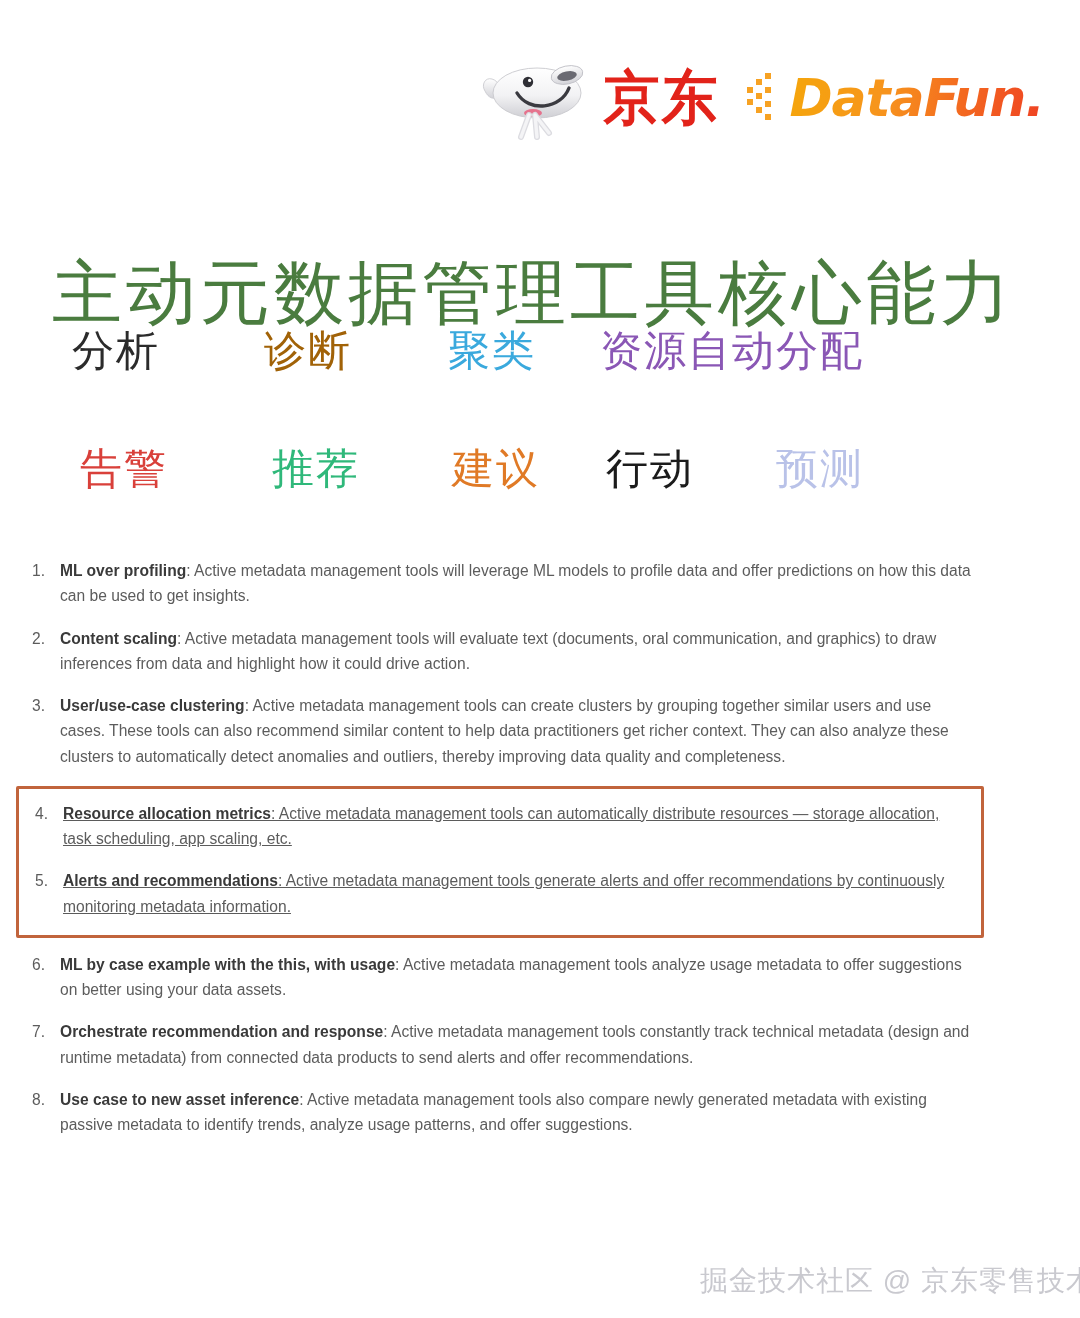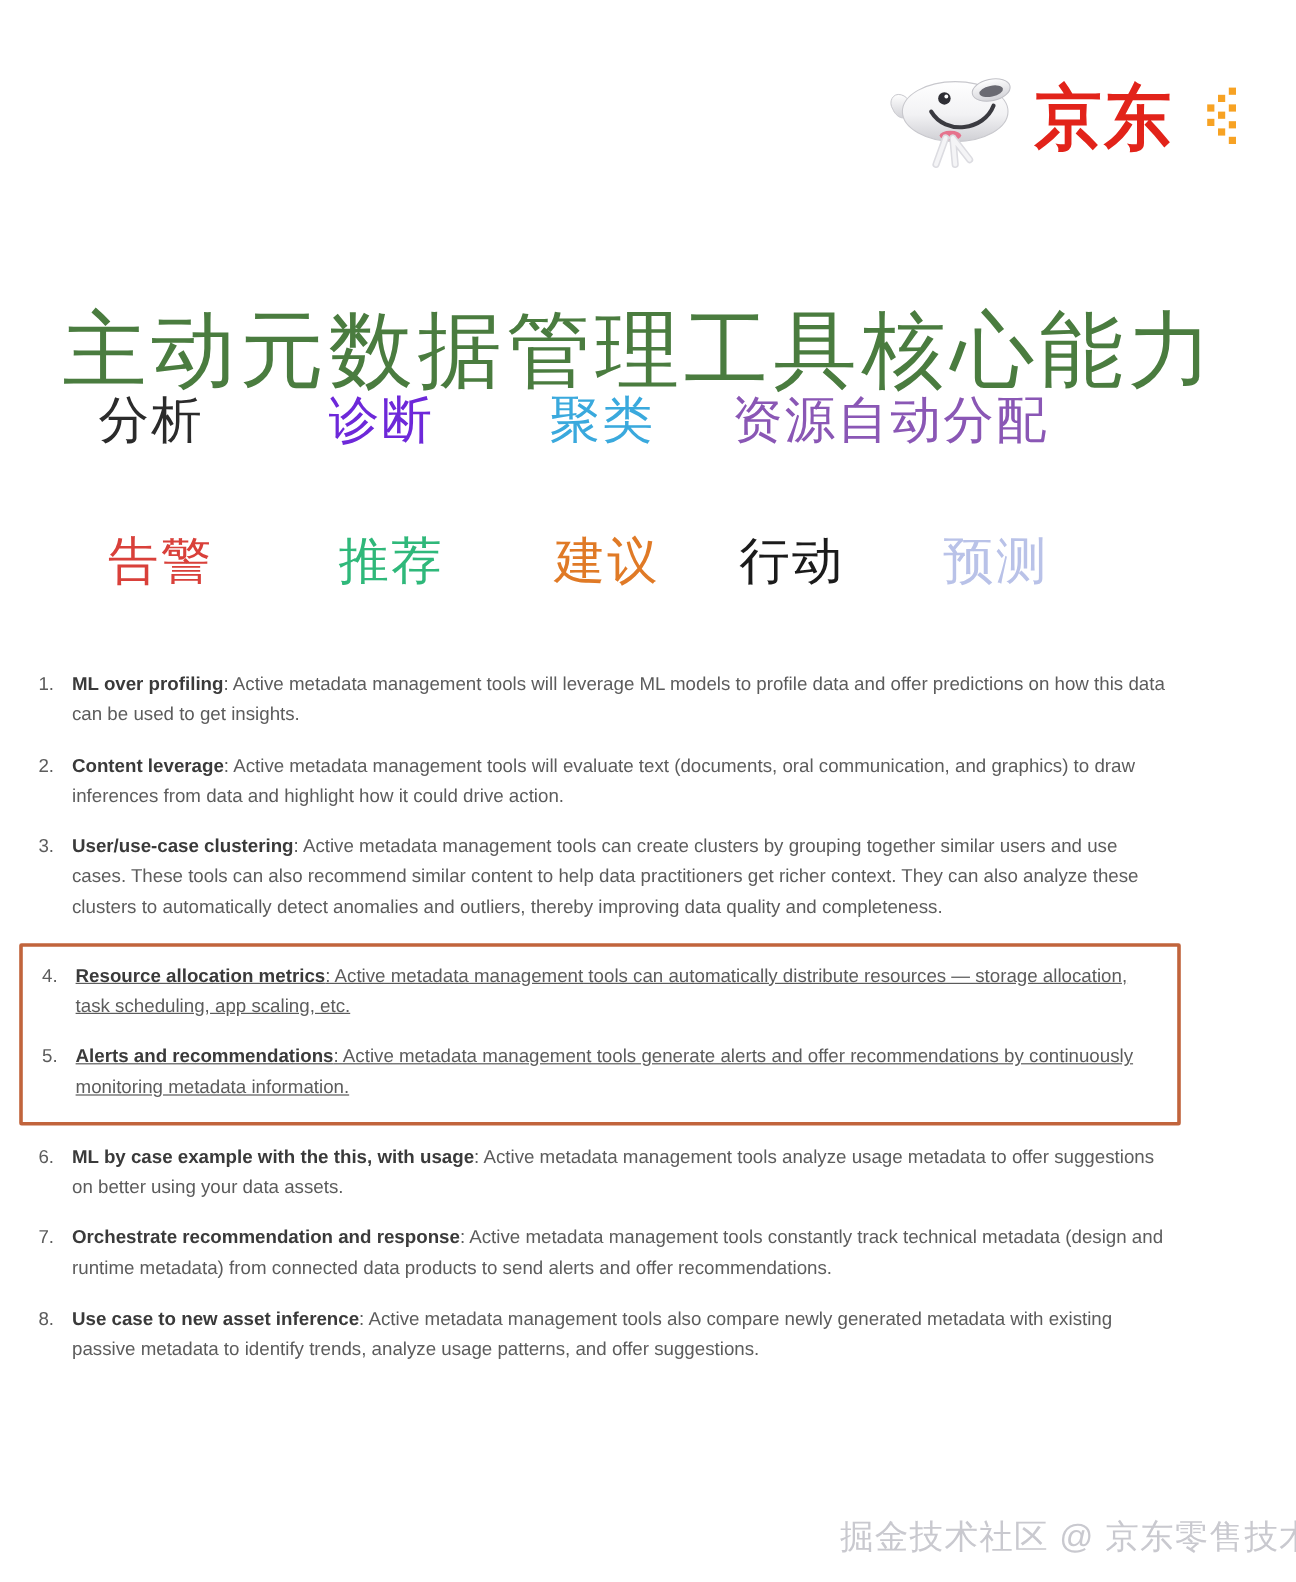--- a/index.html
+++ b/index.html
@@ -81,21 +81,21 @@
     color: #4a7c3f;
     letter-spacing: 4px;
     line-height: 1.1;
     white-space: nowrap;
   }
 
   
   .keywords {
     position: absolute;
     top: 330px;
-    left: 10px;
+    left: 0;
     width: 884px;
   }
   .kw-row {
     position: relative;
     height: 118px;
     width: 1080px;
   }
   .kw {
     position: absolute;
     font-family: "Liberation Serif", "DejaVu Serif", serif;
@@ -220,48 +220,49 @@
           <rect x="20" y="4" width="6" height="6"></rect>
           <rect x="2" y="30" width="6" height="6"></rect>
           <rect x="11" y="24" width="6" height="6"></rect>
           <rect x="20" y="18" width="6" height="6"></rect>
           <rect x="11" y="38" width="6" height="6"></rect>
           <rect x="20" y="32" width="6" height="6"></rect>
           <rect x="20" y="45" width="6" height="6"></rect>
         </g>
       </svg>
     </span>
+    <span class="df-word">DataFun.</span>
   </div>
 
 </div>
 
 <h1 class="page-title">主动元数据管理工具核心能力</h1>
 
 <div class="keywords">
   <div class="kw-row">
     <span class="kw" style="left: 72px; color: rgb(43, 43, 43);">分析</span>
-    <span class="kw" style="left: 264px; color: #6d28d9;">诊断</span>
+    <span class="kw" style="left: 264px; color: #a16207;">诊断</span>
     <span class="kw" style="left: 448px; color: rgb(58, 169, 221);">聚类</span>
     <span class="kw" style="left: 600px; color: rgb(138, 87, 181);">资源自动分配</span>
   </div>
   <div class="kw-row">
     <span class="kw" style="left: 80px; color: rgb(217, 64, 58);">告警</span>
     <span class="kw" style="left: 272px; color: rgb(47, 184, 122);">推荐</span>
     <span class="kw" style="left: 452px; color: rgb(224, 122, 38);">建议</span>
     <span class="kw" style="left: 606px; color: rgb(27, 27, 27);">行动</span>
     <span class="kw" style="left: 776px; color: rgb(185, 194, 232);">预测</span>
   </div>
 </div>
 
 <div class="body-copy">
 
 
   <ol class="caps" id="list-top">
       <li><b>ML over profiling</b><span>: Active metadata management tools will leverage ML models to profile data and offer predictions on how this data can be used to get insights.</span></li>
-      <li><b>Content leverage</b><span>: Active metadata management tools will evaluate text (documents, oral communication, and graphics) to draw inferences from data and highlight how it could drive action.</span></li>
+      <li><b>Content scaling</b><span>: Active metadata management tools will evaluate text (documents, oral communication, and graphics) to draw inferences from data and highlight how it could drive action.</span></li>
       <li><b>User/use-case clustering</b><span>: Active metadata management tools can create clusters by grouping together similar users and use cases. These tools can also recommend similar content to help data practitioners get richer context. They can also analyze these clusters to automatically detect anomalies and outliers, thereby improving data quality and completeness.</span></li>
     </ol>
 
   <div class="highlight-box">
     <ol class="caps" id="list-mid" style="counter-reset: capcount 3;">
         <li><b>Resource allocation metrics</b><span>: Active metadata management tools can automatically distribute resources — storage allocation, task scheduling, app scaling, etc.</span></li>
         <li><b>Alerts and recommendations</b><span>: Active metadata management tools generate alerts and offer recommendations by continuously monitoring metadata information.</span></li>
       </ol>
   </div>
 

